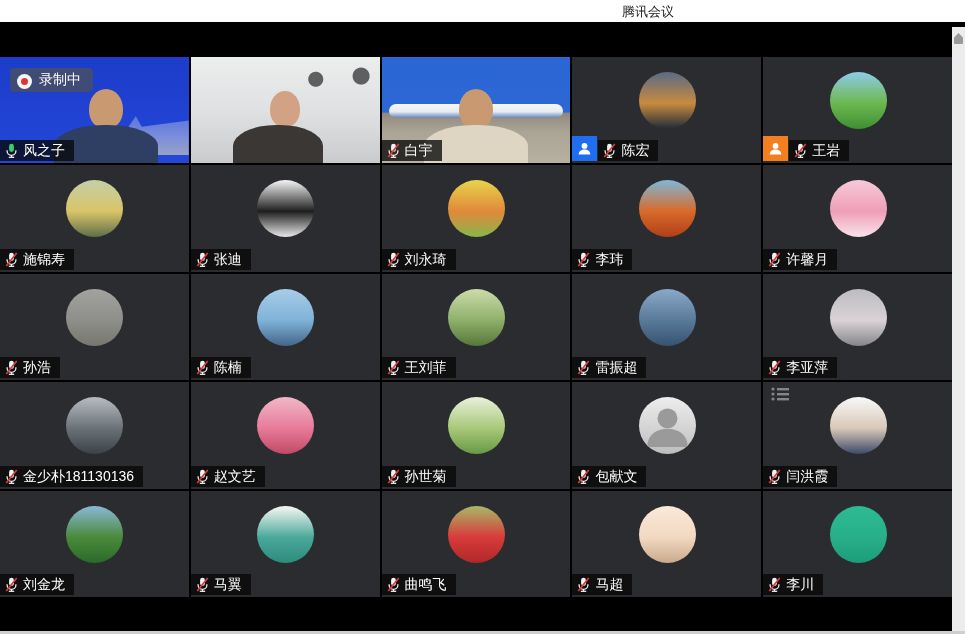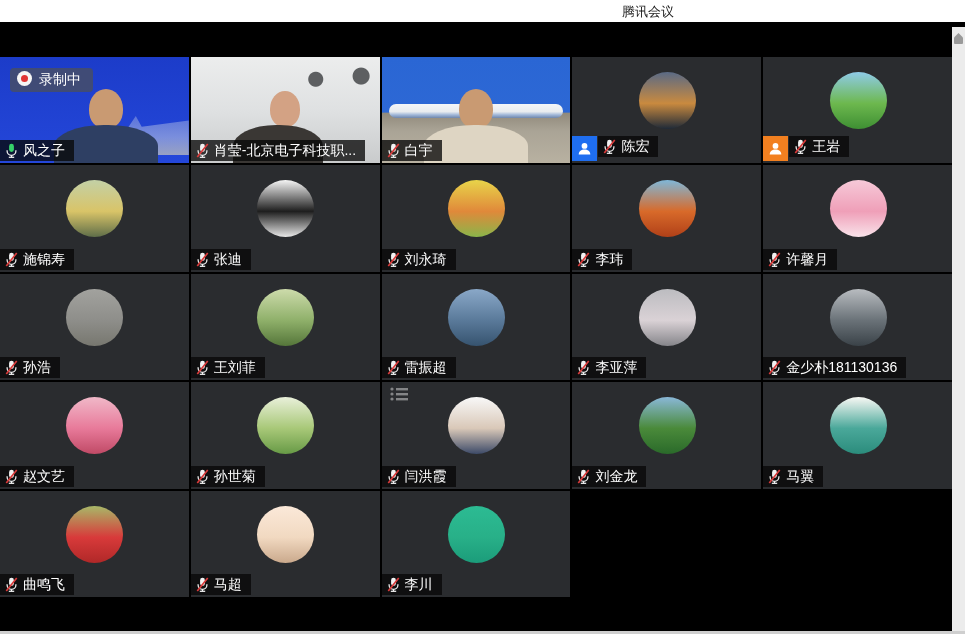--- a/index.html
+++ b/index.html
@@ -48,34 +48,34 @@
       linear-gradient(180deg,#eceded 0%,#dfe1e2 50%,#c9cbcc 100%); }
   .scene-office .f-head { top:2px; width:30px; height:36px; margin-left:-15px; background:#d3a284; }
   .scene-office .f-body { background:#3a3734; width:90px; }
 
   .scene-airport { background:linear-gradient(180deg,#2a66d4 0%,#2d68d5 52%,#918a7c 53%,#aaa496 70%,#b8b1a1 100%); }
   .scene-airport .plane { display:block; position:absolute; left:4%; top:44%; width:92%; height:13%;
     background:linear-gradient(180deg,#f4f6f8 0%,#e9ecef 55%,#9fb6d8 78%,#6f86ab 100%); border-radius:12px; }
   .scene-airport .f-body { background:#ded5c3; }
 
   
-  .label { position:absolute; left:0; bottom:2px; display:flex; align-items:flex-start; }
+  .label { position:absolute; left:0; bottom:2px; display:flex; align-items:flex-end; }
   .badge { width:25px; height:25px; display:none; align-items:center; justify-content:center; margin-right:1px; }
   .badge svg { width:17px; height:17px; }
   .nameplate { display:flex; align-items:center; gap:3px; background:rgba(8,8,8,.78);
     padding:2px 9px 2px 3px; }
   .mic { width:17px; height:17px; flex:0 0 auto; }
   .mic .slash { display:none; }
   .tile.muted .mic .slash { display:block; }
   .tile.muted .mic .mic-body { fill:#f2f2f2; }
   .tile.unmuted .mic .mic-body { fill:#35d06a; }
   .pname { color:#ffffff; font-size:14px; line-height:17px; white-space:nowrap; }
 
   
-  .rec { position:absolute; left:10px; top:11px; display:none; align-items:flex-start; gap:7px;
+  .rec { position:absolute; left:10px; top:11px; display:none; align-items:flex-end; gap:7px;
     background:rgba(78,80,84,.72); border-radius:4px; padding:3px 12px 3px 7px; }
   .tile.recording .rec { display:flex; }
   .rec .rec-ico { width:15px; height:15px; border-radius:50%; background:#f5f5f5; position:relative; }
   .rec .rec-ico::after { content:""; position:absolute; left:4px; top:4px; width:7px; height:7px;
     border-radius:50%; background:#e03434; }
   .rec .rec-txt { color:#fff; font-size:14px; }
 
   
   .list-btn { position:absolute; left:7px; top:3px; display:none; opacity:.55; }
   .tile.has-list .list-btn { display:block; }
@@ -133,33 +133,20 @@
       <div class="tile kind-video muted">
     <div class="scene scene-office">
 
       <div class="figure">
 
         <div class="f-head"></div>
         <div class="f-body"></div>
       </div>
     </div>
 
-    <div class="label">
-
-      <span class="nameplate">
-        <svg class="mic" viewBox="0 0 24 24">
-          <rect class="mic-body" x="8.6" y="2.5" width="6.8" height="11.5" rx="3.4" fill="#f2f2f2"></rect>
-          <path d="M5.8 11.5v1.2a6.2 6.2 0 0 0 12.4 0v-1.2" fill="none" stroke="#f2f2f2" stroke-width="1.8"></path>
-          <line x1="12" y1="18.9" x2="12" y2="21.4" stroke="#f2f2f2" stroke-width="1.8"></line>
-          <line x1="8.2" y1="21.6" x2="15.8" y2="21.6" stroke="#f2f2f2" stroke-width="1.8"></line>
-          <line class="slash" x1="4.6" y1="21.2" x2="19.4" y2="2.8" stroke="#d93b3b" stroke-width="2.4"></line>
-        </svg>
-        <span class="pname">肖莹-北京电子科技职...</span>
-      </span>
-    </div>
   </div>
       <div class="tile kind-video muted">
     <div class="scene scene-airport">
 
       <div class="plane"></div>
       <div class="figure">
 
         <div class="f-head"></div>
         <div class="f-body"></div>
       </div>
@@ -344,20 +331,40 @@
           <line x1="12" y1="18.9" x2="12" y2="21.4" stroke="#f2f2f2" stroke-width="1.8"></line>
           <line x1="8.2" y1="21.6" x2="15.8" y2="21.6" stroke="#f2f2f2" stroke-width="1.8"></line>
           <line class="slash" x1="4.6" y1="21.2" x2="19.4" y2="2.8" stroke="#d93b3b" stroke-width="2.4"></line>
         </svg>
         <span class="pname">孙浩</span>
       </span>
     </div>
   </div>
       <div class="tile kind-avatar muted">
 
+    <div class="avatar" style="background: linear-gradient(rgb(168, 204, 232) 0%, rgb(127, 179, 216) 55%, rgb(68, 101, 138) 100%);">
+      
+    </div>
+
+    <div class="label">
+
+      <span class="nameplate">
+        <svg class="mic" viewBox="0 0 24 24">
+          <rect class="mic-body" x="8.6" y="2.5" width="6.8" height="11.5" rx="3.4" fill="#f2f2f2"></rect>
+          <path d="M5.8 11.5v1.2a6.2 6.2 0 0 0 12.4 0v-1.2" fill="none" stroke="#f2f2f2" stroke-width="1.8"></path>
+          <line x1="12" y1="18.9" x2="12" y2="21.4" stroke="#f2f2f2" stroke-width="1.8"></line>
+          <line x1="8.2" y1="21.6" x2="15.8" y2="21.6" stroke="#f2f2f2" stroke-width="1.8"></line>
+          <line class="slash" x1="4.6" y1="21.2" x2="19.4" y2="2.8" stroke="#d93b3b" stroke-width="2.4"></line>
+        </svg>
+        <span class="pname">陈楠</span>
+      </span>
+    </div>
+  </div>
+      <div class="tile kind-avatar muted">
+
     <div class="avatar" style="background: linear-gradient(rgb(205, 219, 171) 0%, rgb(143, 176, 106) 55%, rgb(85, 118, 58) 100%);">
       
     </div>
 
     <div class="label">
 
       <span class="nameplate">
         <svg class="mic" viewBox="0 0 24 24">
           <rect class="mic-body" x="8.6" y="2.5" width="6.8" height="11.5" rx="3.4" fill="#f2f2f2"></rect>
           <path d="M5.8 11.5v1.2a6.2 6.2 0 0 0 12.4 0v-1.2" fill="none" stroke="#f2f2f2" stroke-width="1.8"></path>
@@ -459,20 +466,43 @@
 
       <span class="nameplate">
         <svg class="mic" viewBox="0 0 24 24">
           <rect class="mic-body" x="8.6" y="2.5" width="6.8" height="11.5" rx="3.4" fill="#f2f2f2"></rect>
           <path d="M5.8 11.5v1.2a6.2 6.2 0 0 0 12.4 0v-1.2" fill="none" stroke="#f2f2f2" stroke-width="1.8"></path>
           <line x1="12" y1="18.9" x2="12" y2="21.4" stroke="#f2f2f2" stroke-width="1.8"></line>
           <line x1="8.2" y1="21.6" x2="15.8" y2="21.6" stroke="#f2f2f2" stroke-width="1.8"></line>
           <line class="slash" x1="4.6" y1="21.2" x2="19.4" y2="2.8" stroke="#d93b3b" stroke-width="2.4"></line>
         </svg>
         <span class="pname">孙世菊</span>
+      </span>
+    </div>
+  </div>
+      <div class="tile kind-avatar muted">
+
+    <div class="avatar" style="background: linear-gradient(rgb(237, 237, 237) 0%, rgb(212, 212, 212) 55%, rgb(189, 189, 189) 100%);">
+      <svg class="default-person" viewBox="0 0 24 24" style="display: block;">
+        <circle cx="12" cy="9" r="4.2" fill="#9a9a9a"></circle>
+        <path d="M3.5 21c0-5 3.9-7.6 8.5-7.6s8.5 2.6 8.5 7.6z" fill="#9a9a9a"></path>
+      </svg>
+    </div>
+
+    <div class="label">
+
+      <span class="nameplate">
+        <svg class="mic" viewBox="0 0 24 24">
+          <rect class="mic-body" x="8.6" y="2.5" width="6.8" height="11.5" rx="3.4" fill="#f2f2f2"></rect>
+          <path d="M5.8 11.5v1.2a6.2 6.2 0 0 0 12.4 0v-1.2" fill="none" stroke="#f2f2f2" stroke-width="1.8"></path>
+          <line x1="12" y1="18.9" x2="12" y2="21.4" stroke="#f2f2f2" stroke-width="1.8"></line>
+          <line x1="8.2" y1="21.6" x2="15.8" y2="21.6" stroke="#f2f2f2" stroke-width="1.8"></line>
+          <line class="slash" x1="4.6" y1="21.2" x2="19.4" y2="2.8" stroke="#d93b3b" stroke-width="2.4"></line>
+        </svg>
+        <span class="pname">包献文</span>
       </span>
     </div>
   </div>
       <div class="tile kind-avatar muted has-list">
 
     <div class="avatar" style="background: linear-gradient(rgb(248, 248, 248) 0%, rgb(217, 200, 184) 55%, rgb(60, 74, 104) 100%);">
       
     </div>
 
     <div class="list-btn">

